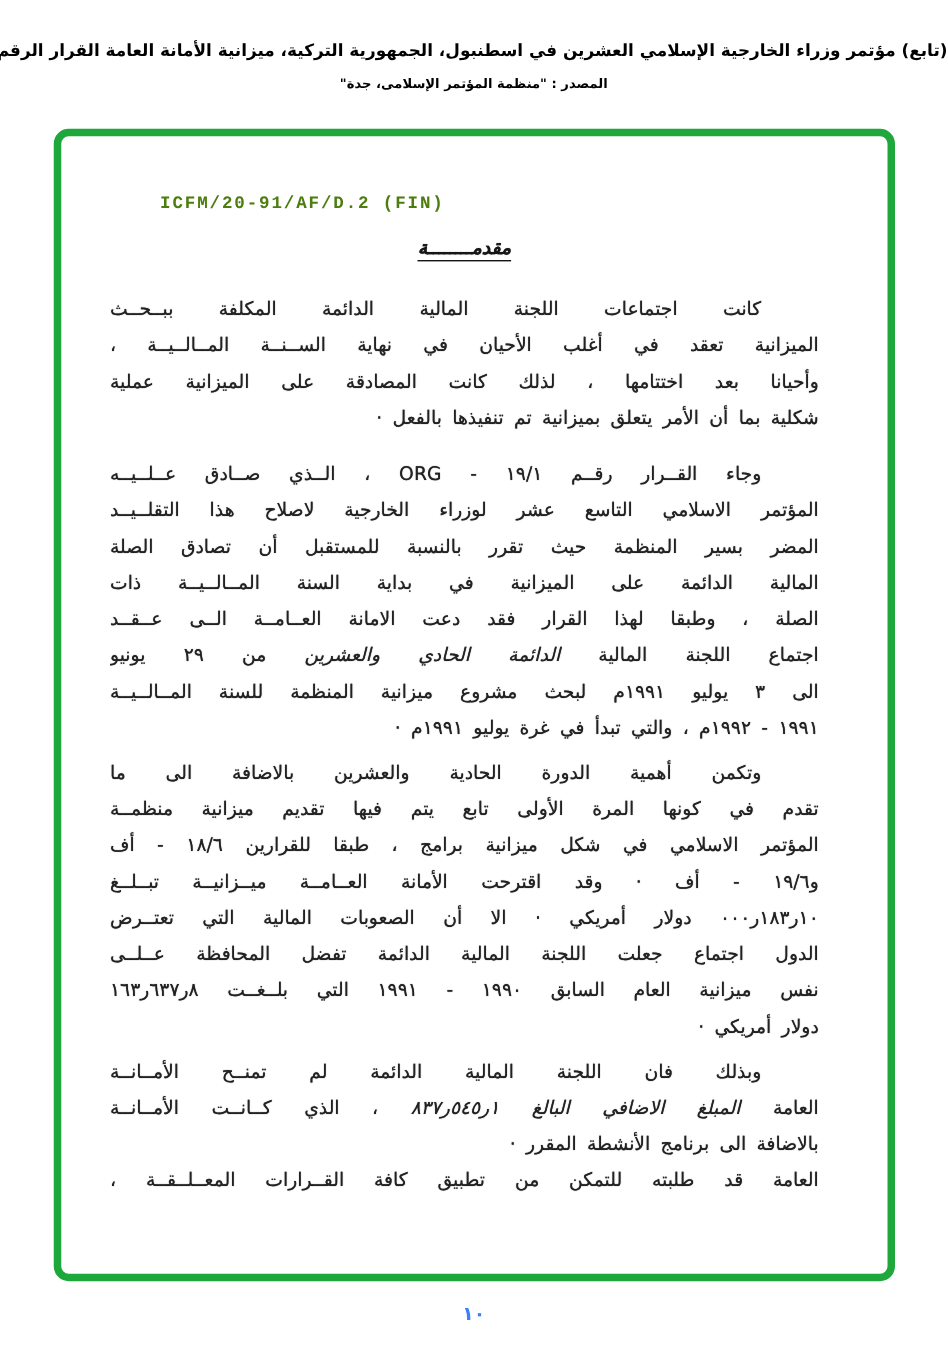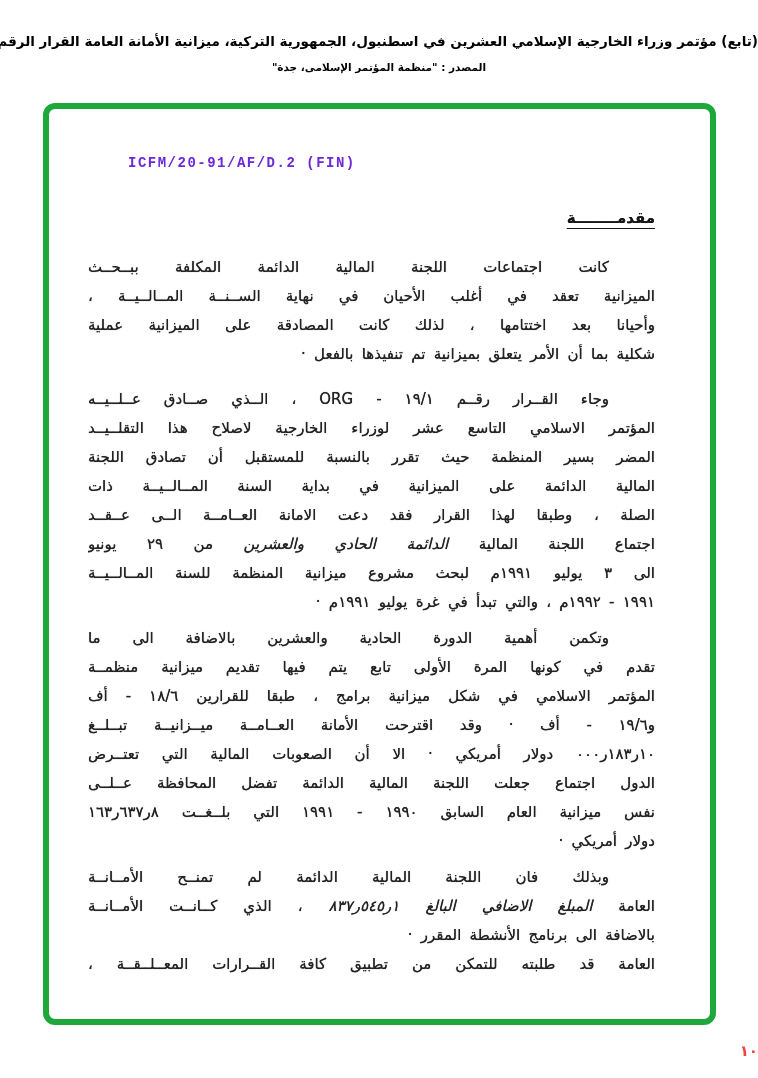--- a/index.html
+++ b/index.html
@@ -46,32 +46,33 @@
     direction:rtl;
   }
   .ref-code{
     direction:ltr;
     text-align:left;
     padding-left:40px;
     font-family:"Liberation Mono","DejaVu Sans Mono",monospace;
     font-size:14px;
     font-weight:bold;
     letter-spacing:1.5px;
-    color:#6d28d9;
+    color:#4d7c0f;
     white-space:nowrap;
   }
   .doc-title{
-    margin-top:38px;
-    text-align:right;
+    margin-top:18px;
+    text-align:center;
     font-size:15px;
     font-weight:bold;
     text-decoration:underline;
     text-underline-offset:5px;
     color:#161616;
     text-shadow:0 0 .6px rgba(0,0,0,.8);
+    font-style:italic;
   }
   .paras{margin-top:26px;}
   .para{margin:0;}
   .para + .para{margin-top:16px;}
   .para.tight{margin-top:7px;}
   .line{
     height:29px;
     line-height:29px;
     font-size:15px;
     overflow:hidden;
@@ -81,24 +82,24 @@
     color:#222;
     text-shadow:0 0 .7px rgba(10,10,10,.85);
     white-space:normal;
   }
   .line.indent{padding-right:46px;}
   .line.lastline{text-align:right;text-align-last:right;}
   .line .it{font-style:italic;}
   .page-number{
     position:absolute;
     bottom:18px;left:0;right:0;
-    text-align:right;
+    text-align:center;
     font-size:15px;
     font-weight:bold;
-    color:#ef4444;
+    color:#3b82f6;
   }
 </style>
 </head>
 <body>
 
 <div class="page">
 
   <div class="caption">(تابع) مؤتمر وزراء الخارجية الإسلامي العشرين في اسطنبول، الجمهورية التركية، ميزانية الأمانة العامة القرار الرقم ٢٠/٢ - أم</div>
   <div class="caption-source">المصدر : "منظمة المؤتمر الإسلامى، جدة"</div>
 
@@ -109,21 +110,21 @@
       <div class="paras">
           <div class="para">
             <div class="line indent" dir="rtl"><span>كانت اجتماعات اللجنة المالية الدائمة المكلفة ببــحــث</span></div>
             <div class="line" dir="rtl"><span>الميزانية تعقد في أغلب الأحيان في نهاية الســنــة المــالــيــة ،</span></div>
             <div class="line" dir="rtl"><span>وأحيانا بعد اختتامها ، لذلك كانت المصادقة على الميزانية عملية</span></div>
             <div class="line lastline" dir="rtl"><span>شكلية بما أن الأمر يتعلق بميزانية تم تنفيذها بالفعل ·</span></div>
           </div>
           <div class="para">
             <div class="line indent" dir="rtl"><span>وجاء القــرار رقــم ١٩/١ - ORG ، الــذي صــادق عــلــيــه</span></div>
             <div class="line" dir="rtl"><span>المؤتمر الاسلامي التاسع عشر لوزراء الخارجية لاصلاح هذا التقلــيــد</span></div>
-            <div class="line" dir="rtl"><span>المضر بسير المنظمة حيث تقرر بالنسبة للمستقبل أن تصادق اللجنة</span></div>
+            <div class="line" dir="rtl"><span>المضر بسير المنظمة حيث تقرر بالنسبة للمستقبل أن تصادق الصلة</span></div>
             <div class="line" dir="rtl"><span>المالية الدائمة على الميزانية في بداية السنة المــالــيــة ذات</span></div>
             <div class="line" dir="rtl"><span>الصلة ، وطبقا لهذا القرار فقد دعت الامانة العــامــة الــى عــقــد</span></div>
             <div class="line" dir="rtl"><span>اجتماع اللجنة المالية </span><span class="it">الدائمة الحادي والعشرين</span><span> من ٢٩ يونيو</span></div>
             <div class="line" dir="rtl"><span>الى ٣ يوليو ١٩٩١م لبحث مشروع ميزانية المنظمة للسنة المــالــيــة</span></div>
             <div class="line lastline" dir="rtl"><span>١٩٩١ - ١٩٩٢م ، والتي تبدأ في غرة يوليو ١٩٩١م ·</span></div>
           </div>
           <div class="para tight">
             <div class="line indent" dir="rtl"><span>وتكمن أهمية الدورة الحادية والعشرين بالاضافة الى ما</span></div>
             <div class="line" dir="rtl"><span>تقدم في كونها المرة الأولى تابع يتم فيها تقديم ميزانية منظمــة</span></div>
             <div class="line" dir="rtl"><span>المؤتمر الاسلامي في شكل ميزانية برامج ، طبقا للقرارين ١٨/٦ - أف</span></div>

